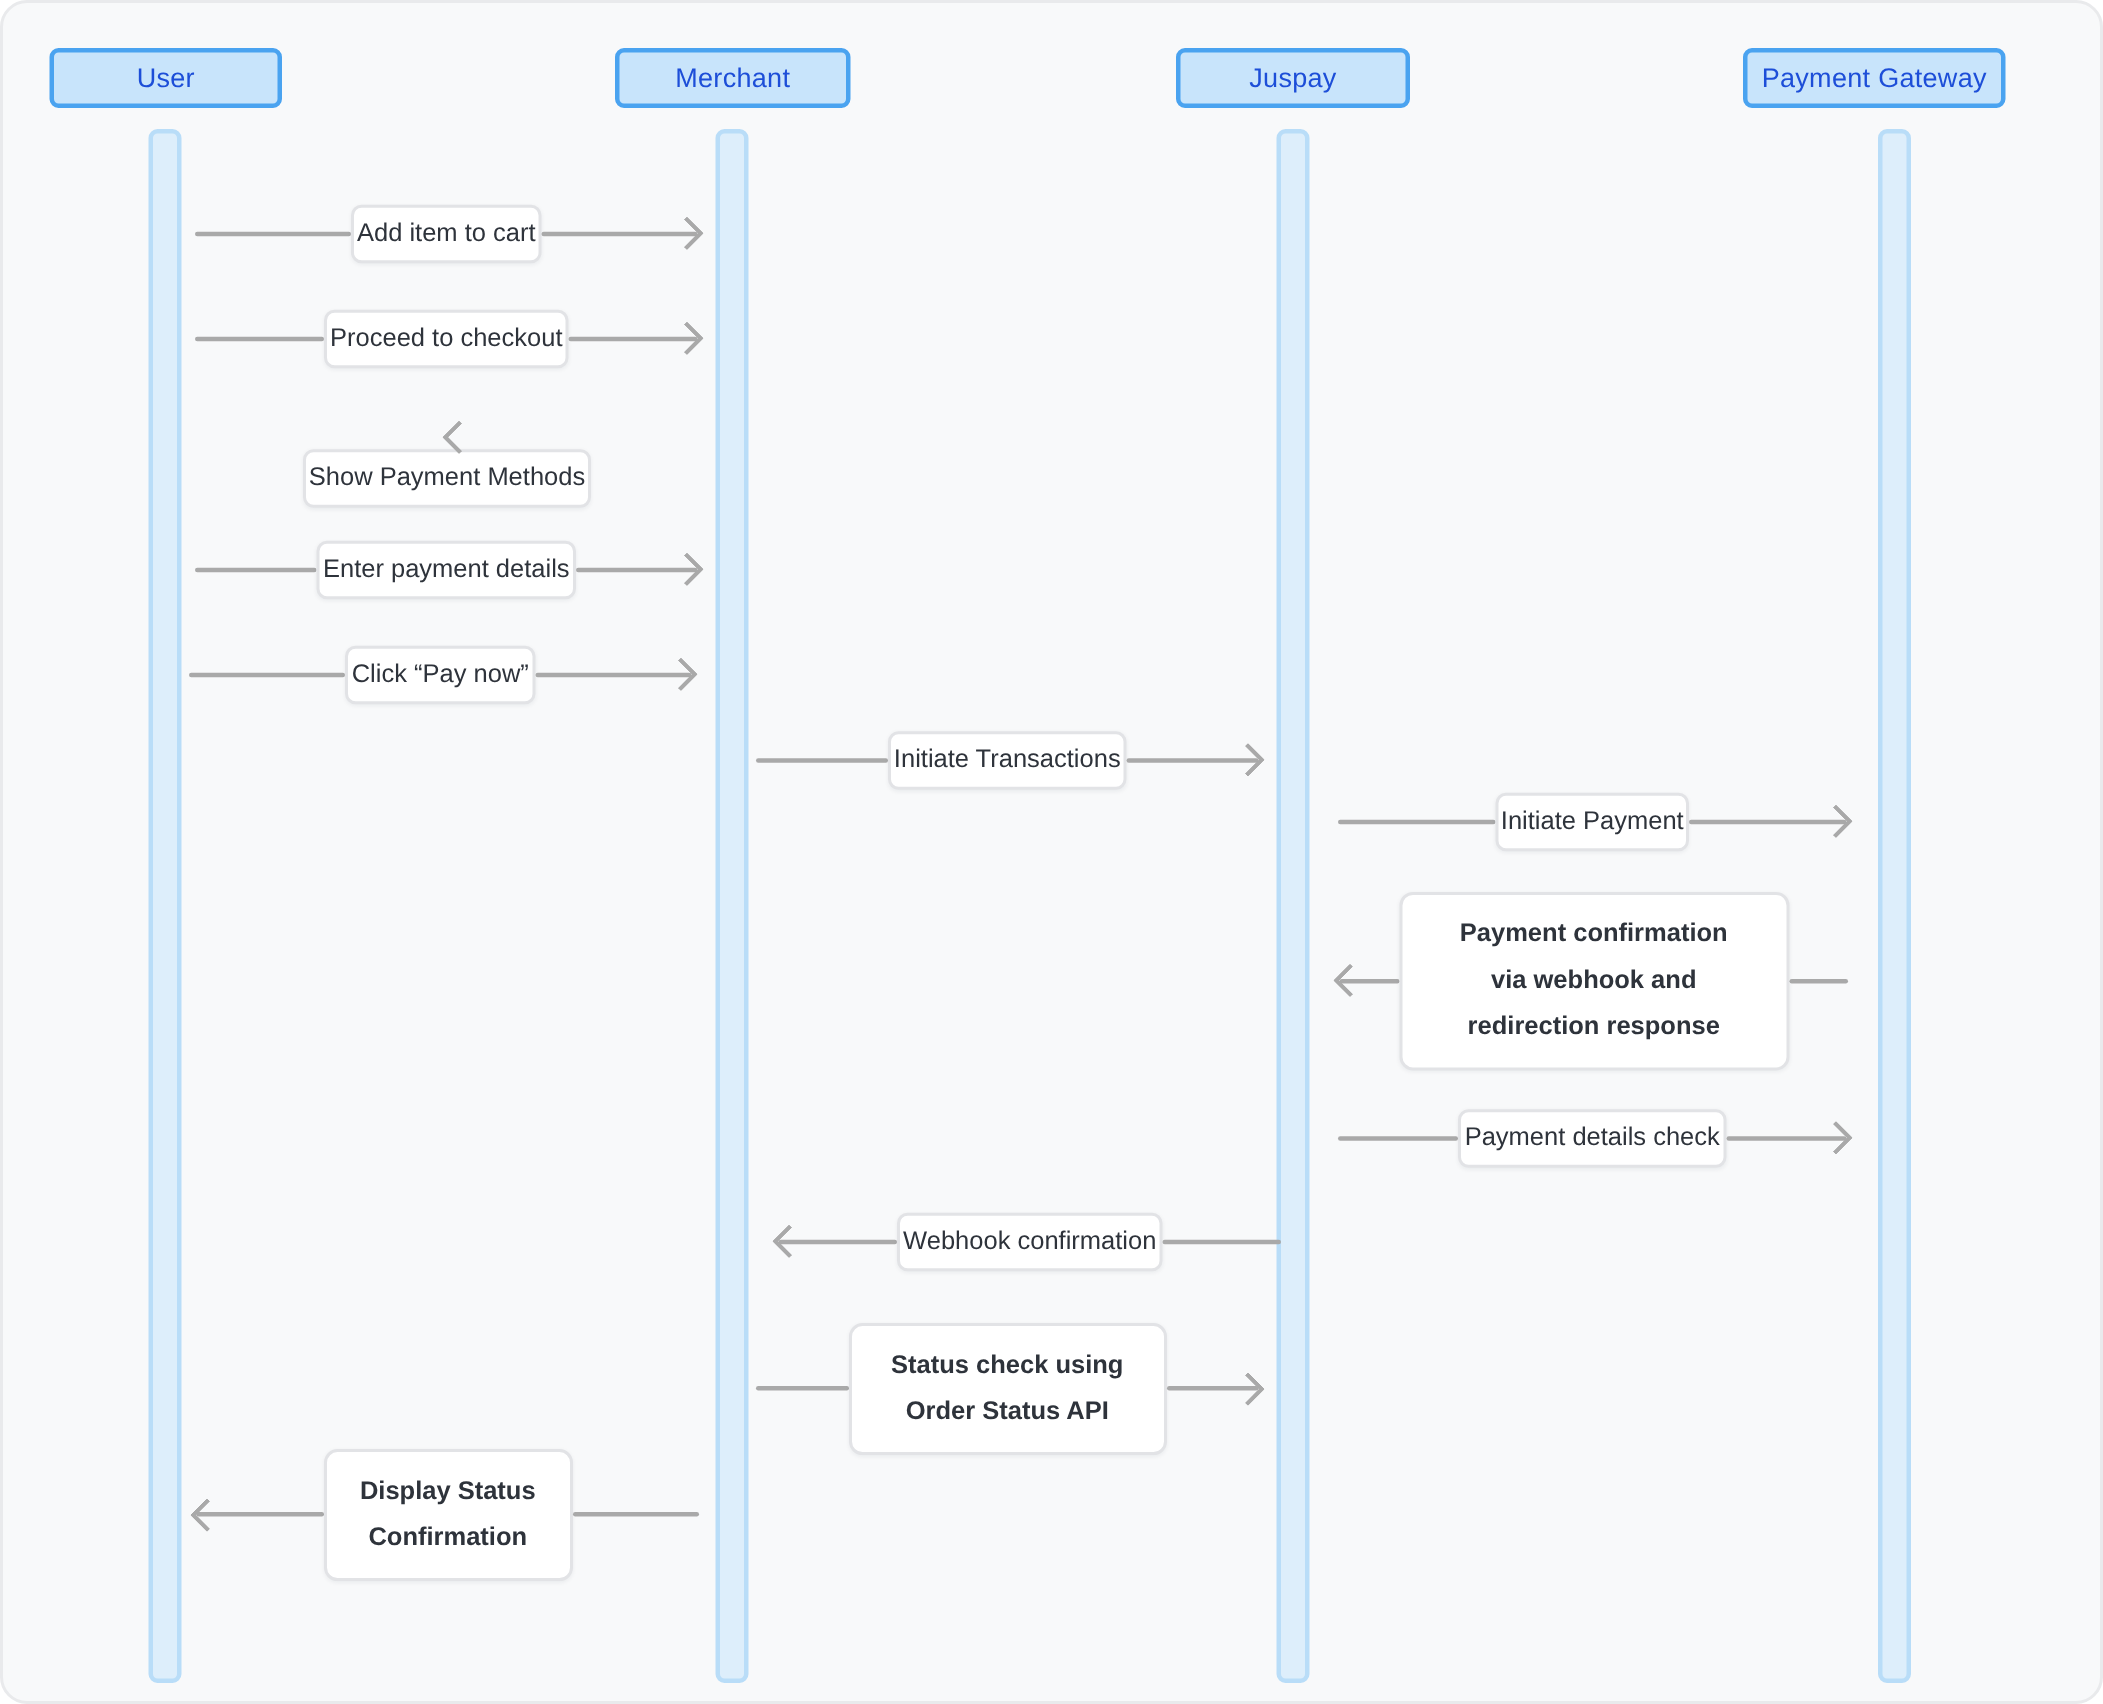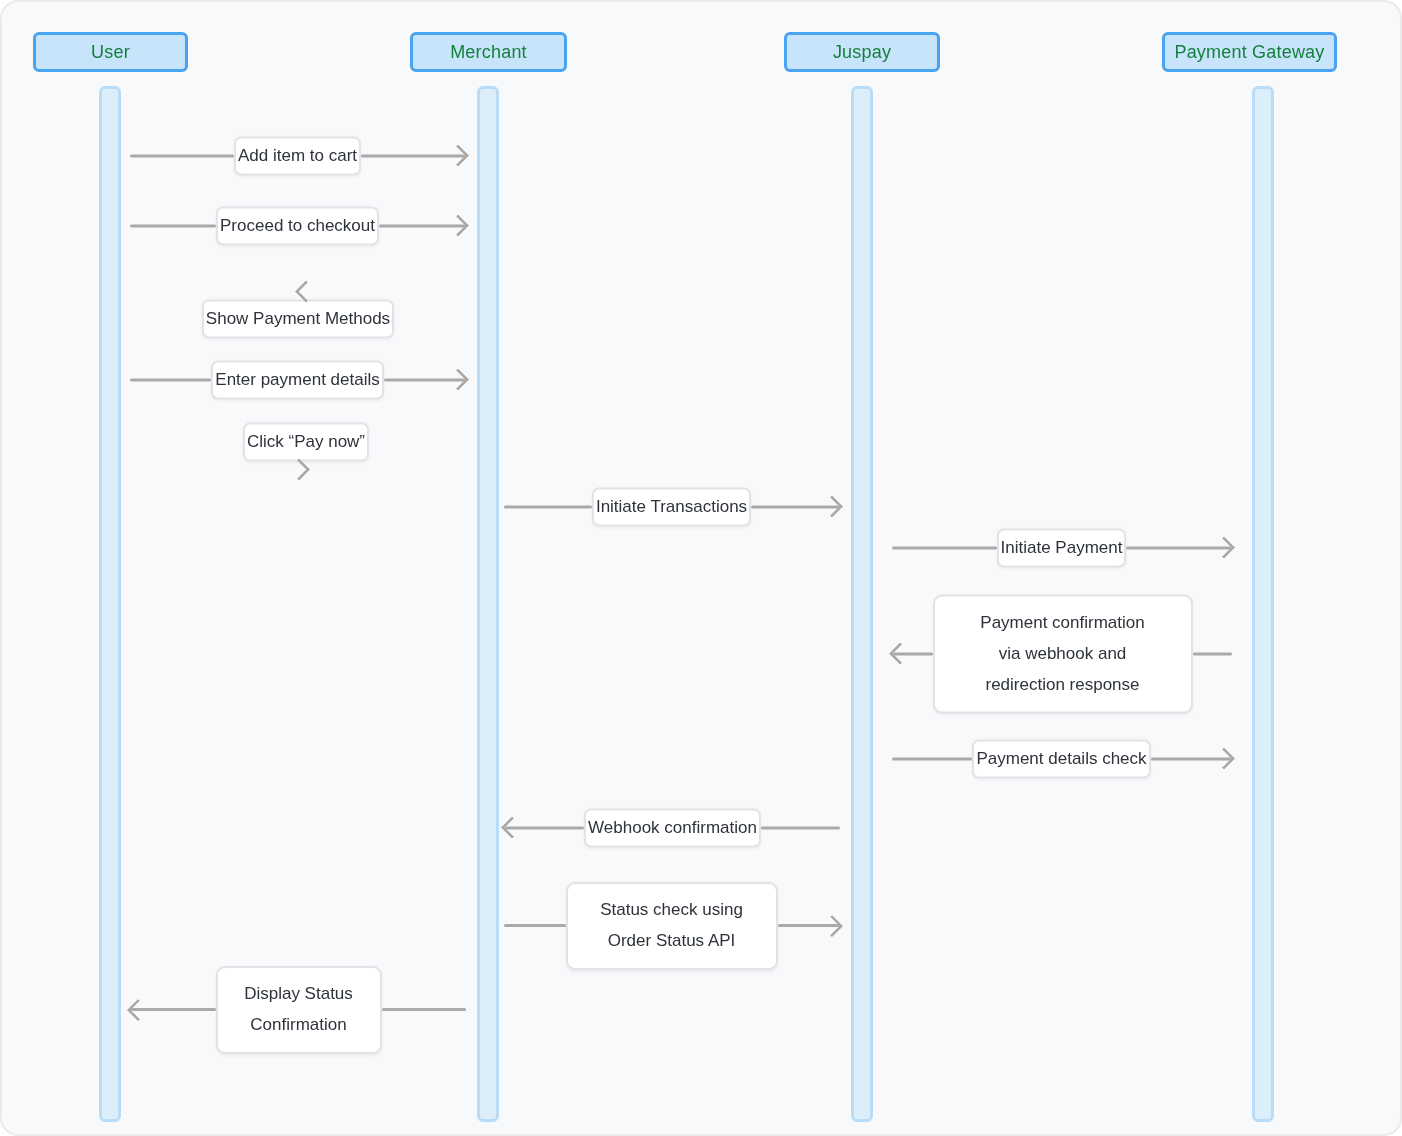--- a/index.html
+++ b/index.html
@@ -14,21 +14,21 @@
     overflow:hidden;
   }
   .actor{
     position:absolute;
     top:30px;height:40px;
     box-sizing:border-box;
     background:#c8e4fb;
     border:3px solid #4aa3f0;
     border-radius:6px;
     display:flex;align-items:center;justify-content:center;
-    font-size:18px;color:#15803d;
+    font-size:18px;color:#1d4ed8;
     letter-spacing:.2px;
     cursor:default;
   }
   .lifeline{
     position:absolute;
     top:84px;height:1036px;width:22px;
     box-sizing:border-box;
     background:#ddeefb;
     border:3px solid #b9ddf8;
     border-radius:6px;
@@ -65,20 +65,21 @@
     text-align:center;
     white-space:pre-line;
     line-height:1.35;
     box-shadow:0 1px 3px rgba(25,35,50,.06);
     cursor:default;
   }
   .label.multi{
     border-radius:9px;
     padding:11px 16px;
     line-height:1.82;
+    font-weight:bold;
   }
   .w-conf{width:260px;}
   .w-status{width:212px;}
   .w-display{width:166px;}
 </style>
 </head>
 <body>
 
 <div class="canvas">
 
@@ -113,21 +114,21 @@
     <div class="line"></div>
   </div>
 
   <div class="message" style="left:128px;width:336px;top:378px;">
     <div class="line"></div>
     <div class="label">Enter payment details</div>
     <div class="line"></div>
     <span class="arrowhead right"></span>
   </div>
 
-  <div class="message" style="left:136px;width:336px;top:448px;flex-direction:column;">
+  <div class="message" style="left:124px;width:336px;top:448px;">
     <div class="line"></div>
     <div class="label">Click “Pay now”</div>
     <div class="line"></div>
     <span class="arrowhead right"></span>
   </div>
 
   <div class="message" style="left:502px;width:336px;top:505px;">
     <div class="line"></div>
     <div class="label">Initiate Transactions</div>
     <div class="line"></div>
@@ -150,21 +151,21 @@
     <div class="line"></div>
   </div>
 
   <div class="message" style="left:890px;width:340px;top:757px;">
     <div class="line"></div>
     <div class="label">Payment details check</div>
     <div class="line"></div>
     <span class="arrowhead right"></span>
   </div>
 
-  <div class="message" style="left:502px;width:336px;top:826px;">
+  <div class="message" style="left:516px;width:336px;top:826px;">
     <span class="arrowhead left"></span>
     <div class="line"></div>
     <div class="label">Webhook confirmation</div>
     <div class="line"></div>
   </div>
 
   <div class="message" style="left:502px;width:336px;top:924px;">
     <div class="line"></div>
     <div class="label multi w-status">Status check using
 Order Status API</div>

